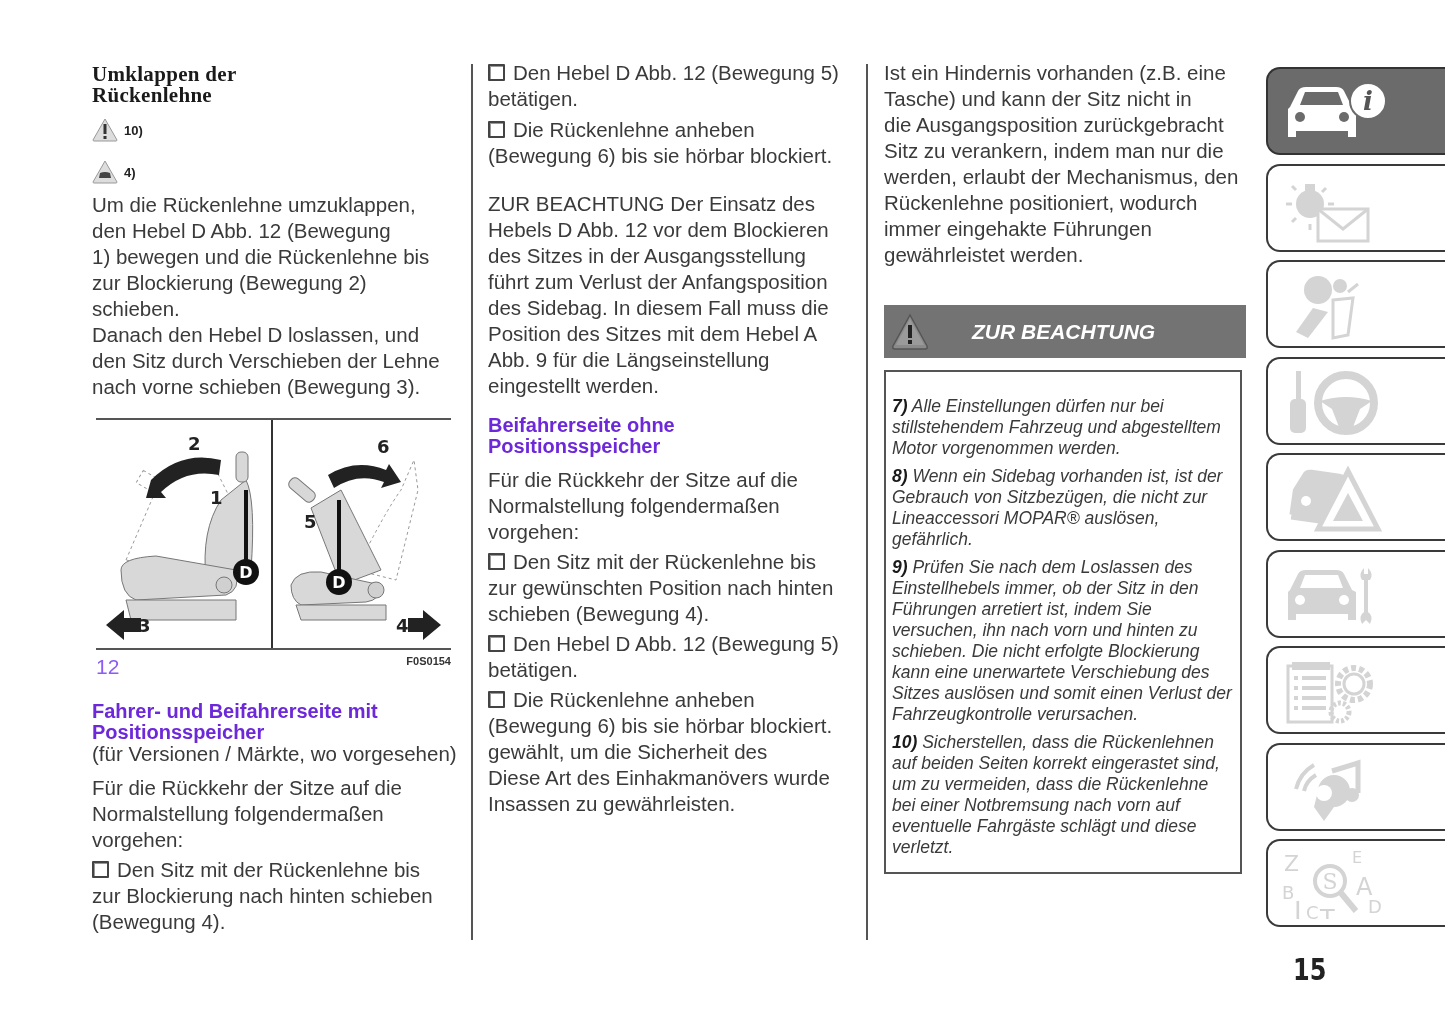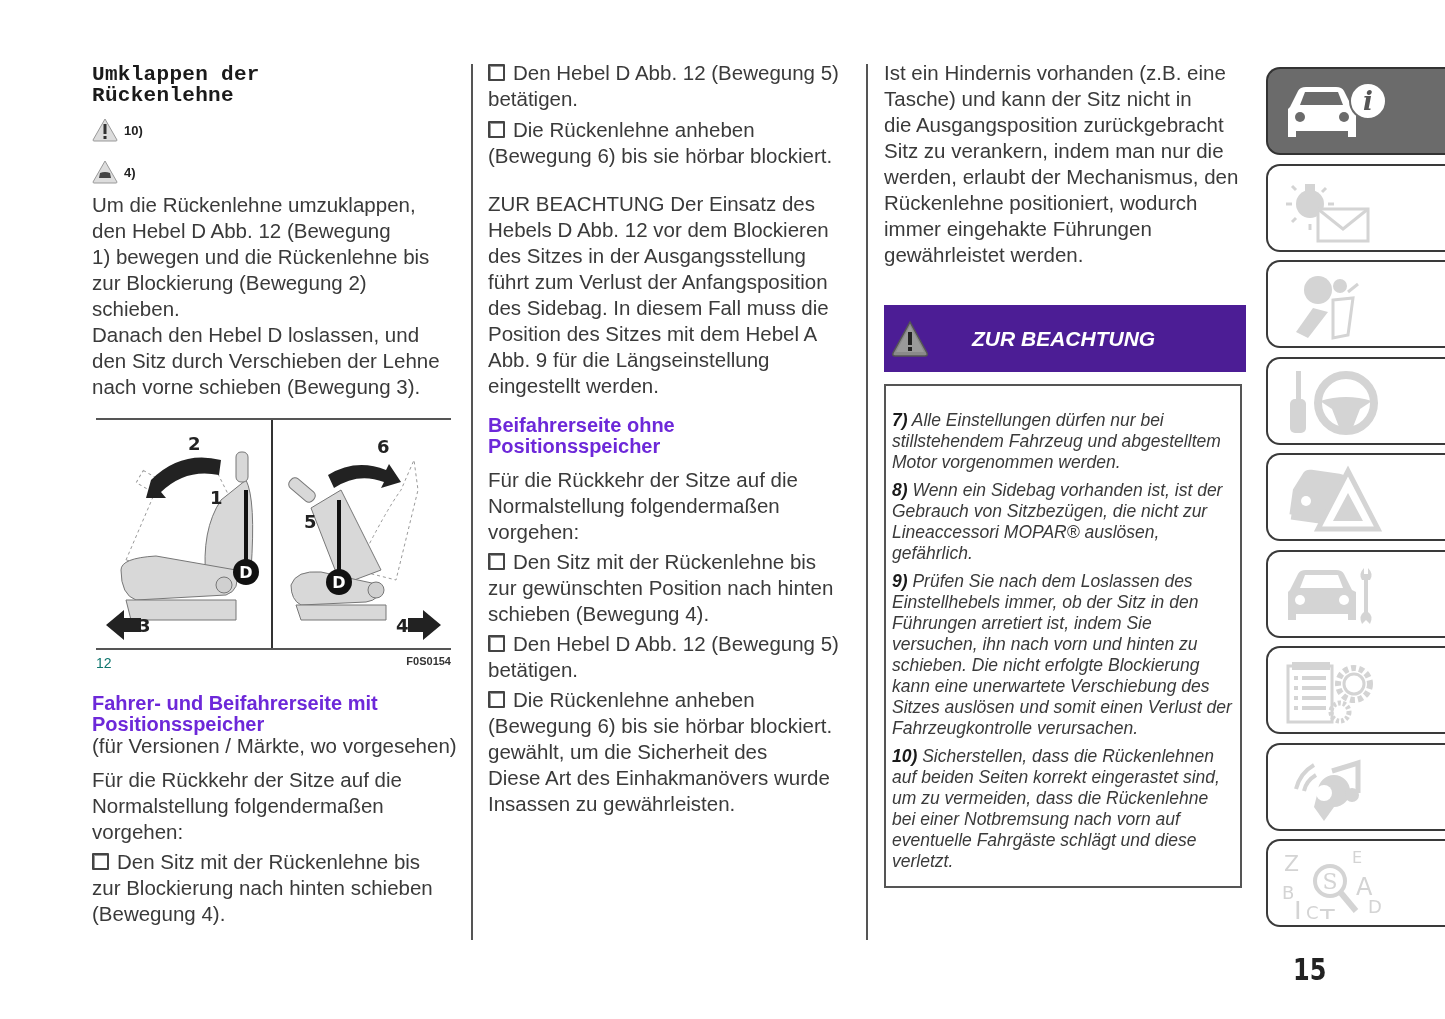--- a/index.html
+++ b/index.html
@@ -4,30 +4,30 @@
 <style>
   html, body { margin: 0; padding: 0; background: #ffffff; }
   body { width: 1445px; height: 1019px; position: relative; overflow: hidden;
          font-family: "Liberation Sans", sans-serif; color: #333333; }
   .col { position: absolute; top: 60px; }
   .col1 { left: 92px; width: 370px; }
   .col2 { left: 488px; width: 365px; }
   .col3 { left: 884px; width: 362px; }
   .divider { position: absolute; top: 64px; width: 2px; height: 876px; background: #555; }
   .p { font-size: 20.5px; line-height: 26px; margin: 0; color: #3a3a3a; }
-  .h1 { font-family: Liberation Mono, monospace; font-weight: 900; font-size: 21px; line-height: 21px; color: #1a1a1a; margin: 4px 0 0 0; letter-spacing: 0.3px; }
+  .h1 { font-family: Liberation Serif, serif; font-weight: 900; font-size: 21px; line-height: 21px; color: #1a1a1a; margin: 4px 0 0 0; letter-spacing: 0.3px; }
   .h2 { font-weight: bold; font-size: 20px; line-height: 21px; color: #6d28d9; margin: 0; }
   .ref { display: flex; align-items: center; gap: 6px; font-size: 13px; font-weight: bold; color: #222; }
   .box { display: inline-block; width: 13px; height: 13px; border: 2px solid #444; border-radius: 1px; margin-right: 8px; vertical-align: -1px; box-shadow: 1px 1px 0 #999 inset; }
   .figure { position: relative; width: 355px; height: 228px; margin-left: 4px; border-top: 2px solid #555; border-bottom: 2px solid #555; }
   .figure .vline { position: absolute; left: 175px; top: 0; width: 2px; height: 228px; background: #333; }
   .figcap { display: flex; justify-content: space-between; width: 355px; margin-left: 4px; margin-top: 5px; }
-  .figcap .num { font-size: 14px; color: #0f766e; }
+  .figcap .num { font-size: 21px; color: #8b5cf6; }
   .figcap .code { font-size: 11px; font-weight: bold; color: #333; }
-  .warn-header { position: relative; width: 362px; height: 67px; background: #4c1d95; display: flex; align-items: center; }
+  .warn-header { position: relative; width: 362px; height: 53px; background: #737373; display: flex; align-items: center; }
   .warn-header .title { position: absolute; left: 88px; color: #ffffff; font-weight: bold; font-style: italic; font-size: 21px; }
   .warn-box { margin-top: 12px; width: 358px; border: 2px solid #555; padding: 24px 0 14px 6px; box-sizing: border-box; }
   .note { font-style: italic; font-size: 17.5px; line-height: 21px; color: #3a3a3a; margin: 0 0 7px 0; }
   .note b { font-style: italic; color: #1a1a1a; }
   .tabs { position: absolute; left: 1266px; top: 67px; width: 179px; }
   .tab { position: relative; height: 88px; margin-bottom: 8.5px; border: 2px solid #3a3a3a; border-right: none; border-radius: 14px 0 0 14px; background: #fff; box-sizing: border-box; }
   .tab.active { background: #6b6b6b; border-color: #333; }
   .tab svg { position: absolute; left: 10px; top: 8px; }
   .pagenum { position: absolute; left: 1293px; top: 952px; font-family: "DejaVu Sans", sans-serif; font-weight: bold; font-size: 30px; color: #222; transform: scaleX(0.8); transform-origin: left; }
 </style>

